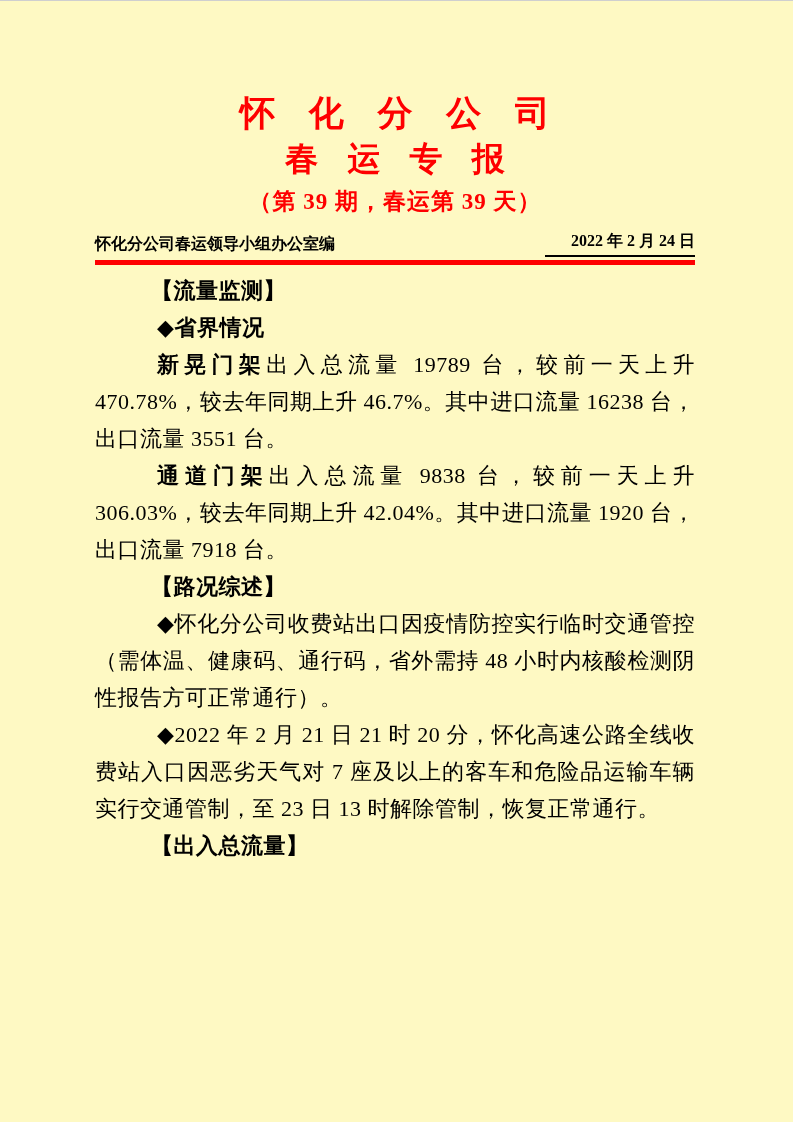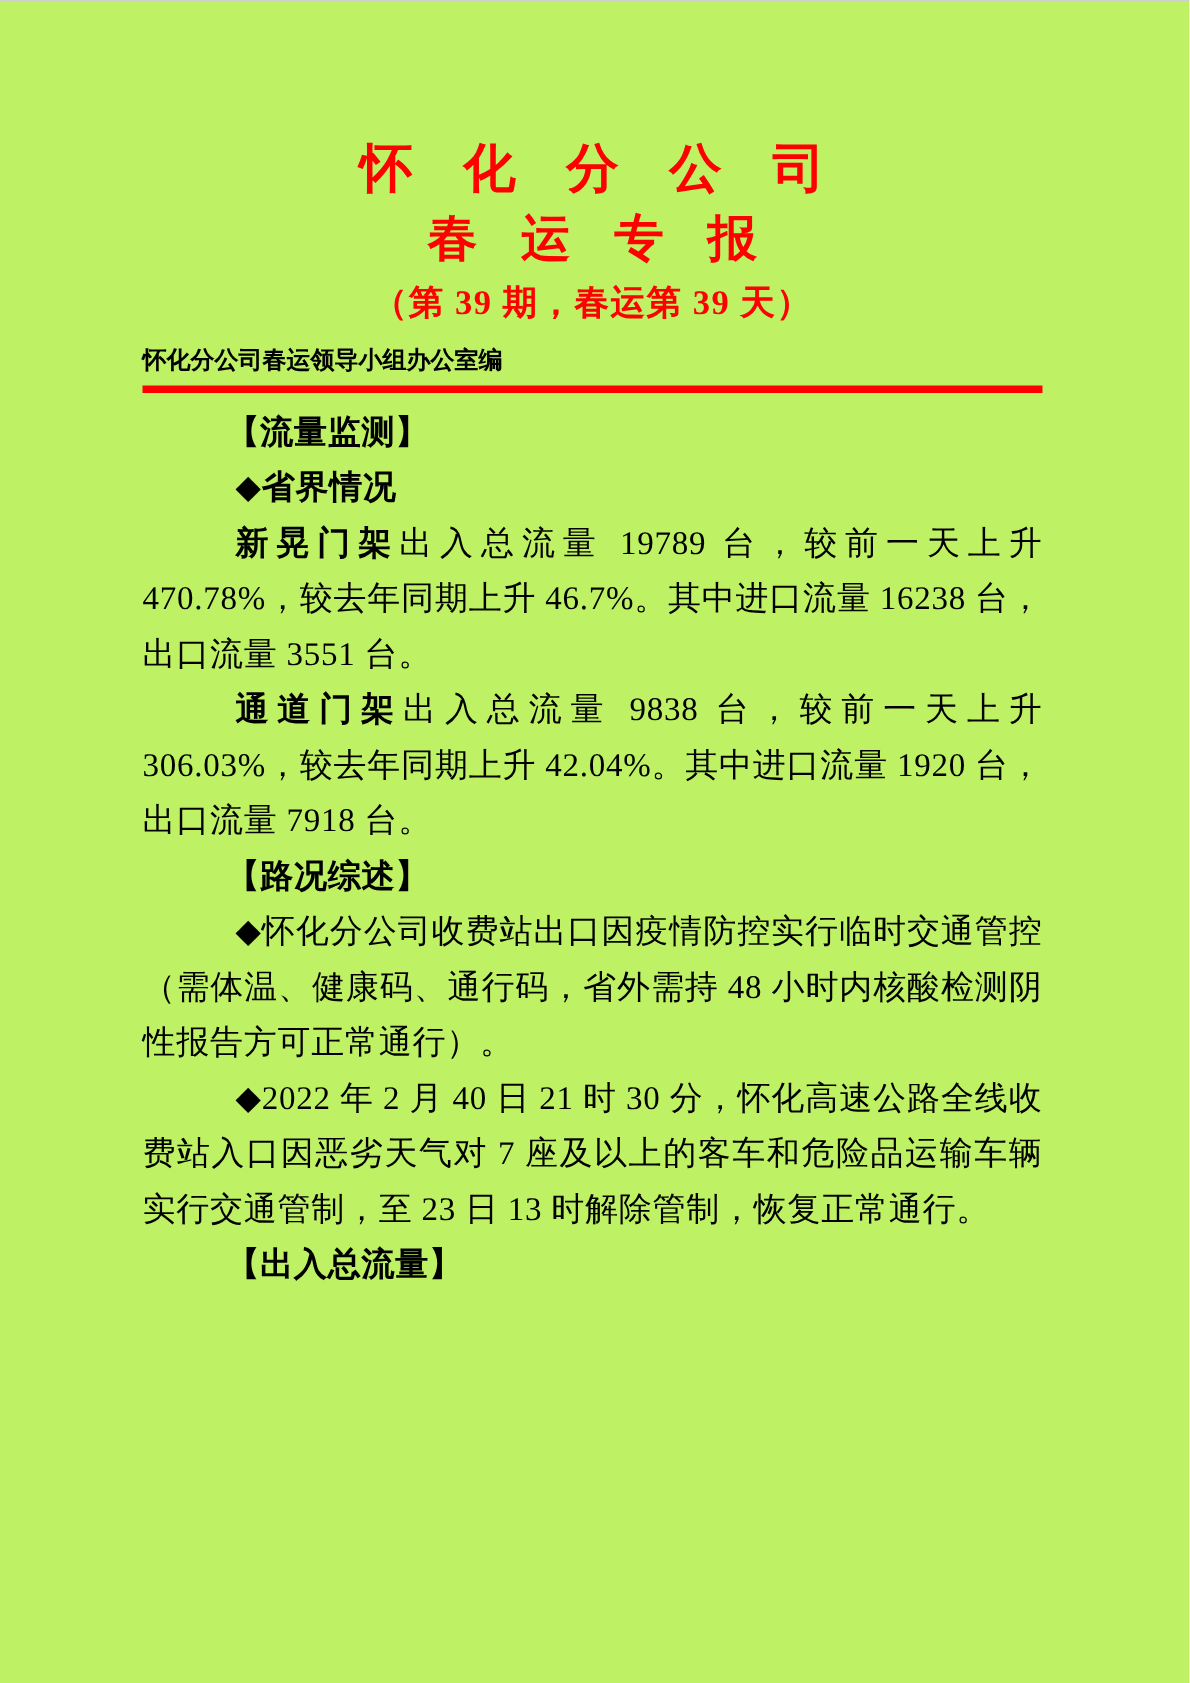--- a/index.html
+++ b/index.html
@@ -4,21 +4,21 @@
 <style>
   html, body {
     margin: 0;
     padding: 0;
     background: #ffffff;
   }
   .page {
     position: relative;
     width: 793px;
     height: 1122px;
-    background: #bef264;
+    background: #fef9c3;
     color: #000;
     border-top: 1px solid #cfcfcf;
     font-family: "Liberation Serif", "DejaVu Serif", serif;
     overflow: hidden;
     box-sizing: border-box;
   }
   .content {
     position: absolute;
     left: 95px;
     width: 600px;
@@ -106,32 +106,33 @@
 
 <div class="page">
   <div class="content">
 
     <header class="doc-header">
       <h1 class="org-title">怀 化 分 公 司</h1>
       <h2 class="report-title">春 运 专 报</h2>
       <div class="issue-info">（第 39 期，春运第 39 天）</div>
       <div class="editor-row">
         <span class="compiler-label">怀化分公司春运领导小组办公室编</span>
+        <span class="date-label">2022 年 2 月 24 日</span>
       </div>
       <div class="red-rule"></div>
     </header>
 
     <main class="doc-body">
 
       <p class="sec-head">【流量监测】</p>
       <p class="sub-head">◆省界情况</p>
       <p class="para"><span class="lead">新晃门架</span><span>出入总流量 19789 台，较前一天上升 470.78%，较去年同期上升 46.7%。其中进口流量 16238 台，出口流量 3551 台。</span></p>
       <p class="para"><span class="lead">通道门架</span><span>出入总流量 9838 台，较前一天上升 306.03%，较去年同期上升 42.04%。其中进口流量 1920 台，出口流量 7918 台。</span></p>
 
       <p class="sec-head">【路况综述】</p>
       <p class="para">◆怀化分公司收费站出口因疫情防控实行临时交通管控（需体温、健康码、通行码，省外需持 48 小时内核酸检测阴性报告方可正常通行）。</p>
-      <p class="para">◆2022 年 2 月 40 日 21 时 30 分，怀化高速公路全线收费站入口因恶劣天气对 7 座及以上的客车和危险品运输车辆实行交通管制，至 23 日 13 时解除管制，恢复正常通行。</p>
+      <p class="para">◆2022 年 2 月 21 日 21 时 20 分，怀化高速公路全线收费站入口因恶劣天气对 7 座及以上的客车和危险品运输车辆实行交通管制，至 23 日 13 时解除管制，恢复正常通行。</p>
 
       <p class="sec-head">【出入总流量】</p>
 
     </main>
   </div>
 </div>
 
 </body></html>

